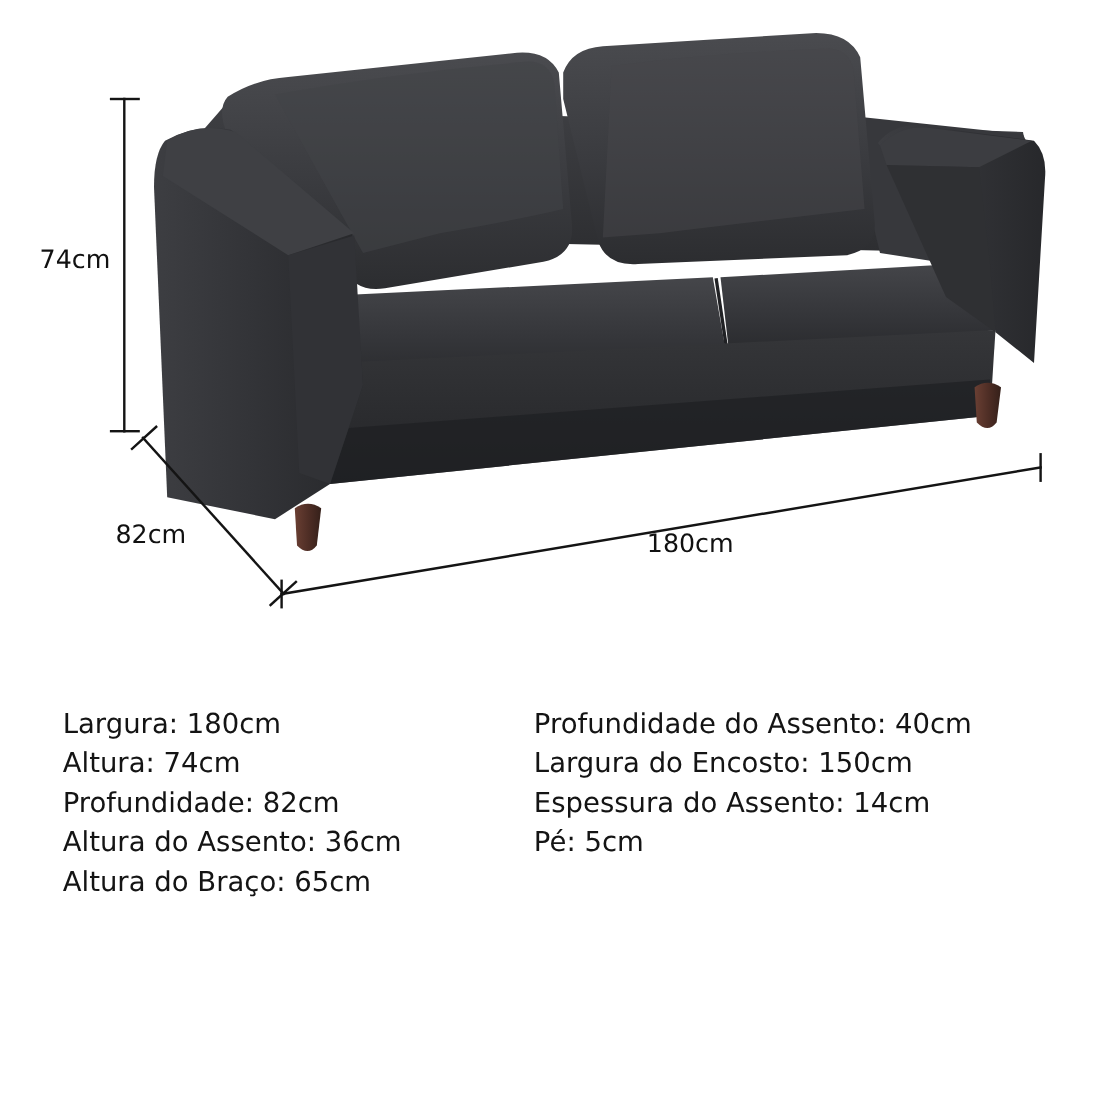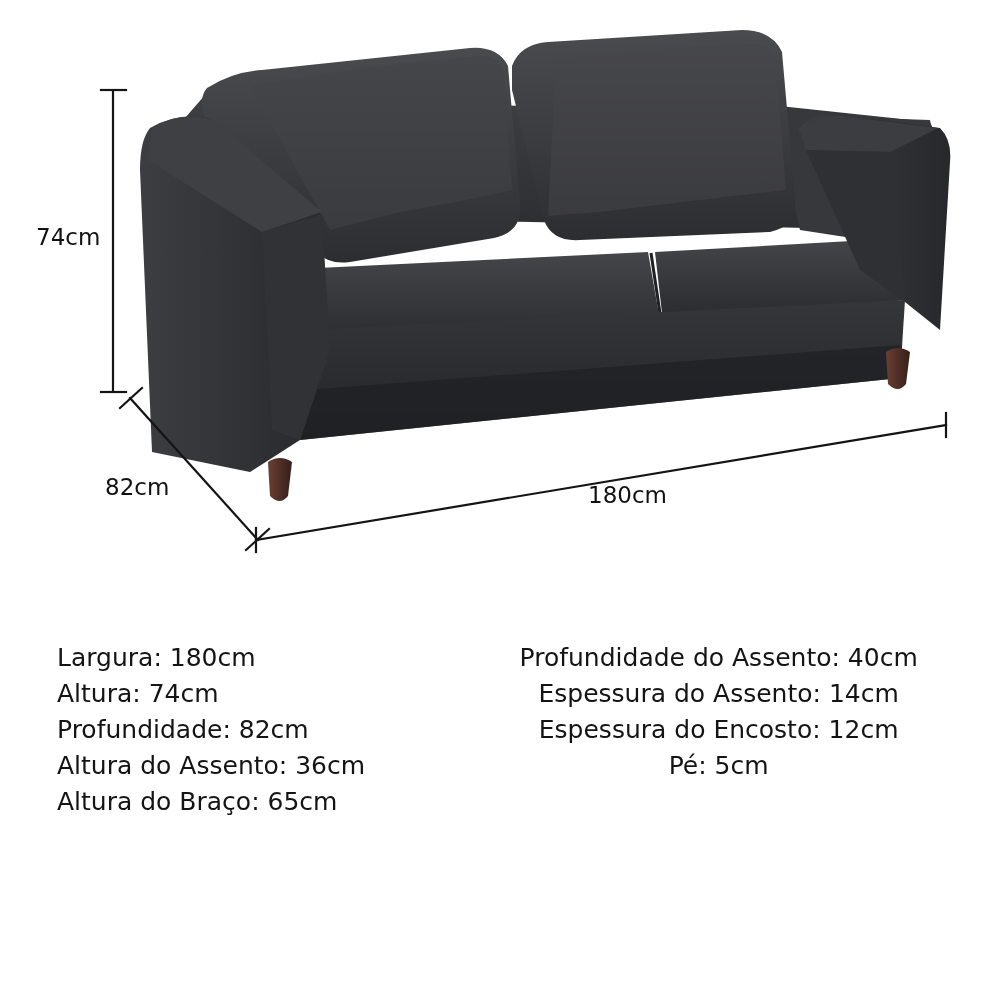--- a/index.html
+++ b/index.html
@@ -48,21 +48,21 @@
     width: 952px;
     display: flex;
   }
   .spec-col {
     font-family: "DejaVu Sans", sans-serif;
     font-size: 25px;
     line-height: 36px;
     color: #141414;
   }
   #spec-col-left  { margin-left: 57px; width: 420px; }
-  #spec-col-right { margin-left: 20px; width: 480px; text-align: center; }
+  #spec-col-right { margin-left: 20px; width: 480px; }
   .spec-item { white-space: nowrap; }
 </style>
 </head>
 <body>
 
 <div id="diagram">
   <svg width="1000" height="620" viewBox="0 0 1000 620" xmlns="http://www.w3.org/2000/svg">
     <defs>
       <linearGradient id="gBackCushion" x1="0" y1="0" x2="0" y2="1">
         <stop offset="0%" stop-color="#4a4b4f"></stop>
@@ -157,17 +157,17 @@
 <div id="specs">
   <div class="spec-col" id="spec-col-left">
     <div class="spec-item">Largura: 180cm</div>
     <div class="spec-item">Altura: 74cm</div>
     <div class="spec-item">Profundidade: 82cm</div>
     <div class="spec-item">Altura do Assento: 36cm</div>
     <div class="spec-item">Altura do Braço: 65cm</div>
   </div>
   <div class="spec-col" id="spec-col-right">
     <div class="spec-item">Profundidade do Assento: 40cm</div>
+    <div class="spec-item">Largura do Encosto: 150cm</div>
     <div class="spec-item">Espessura do Assento: 14cm</div>
-    <div class="spec-item">Espessura do Encosto: 12cm</div>
     <div class="spec-item">Pé: 5cm</div>
   </div>
 </div>
 
 </body></html>

